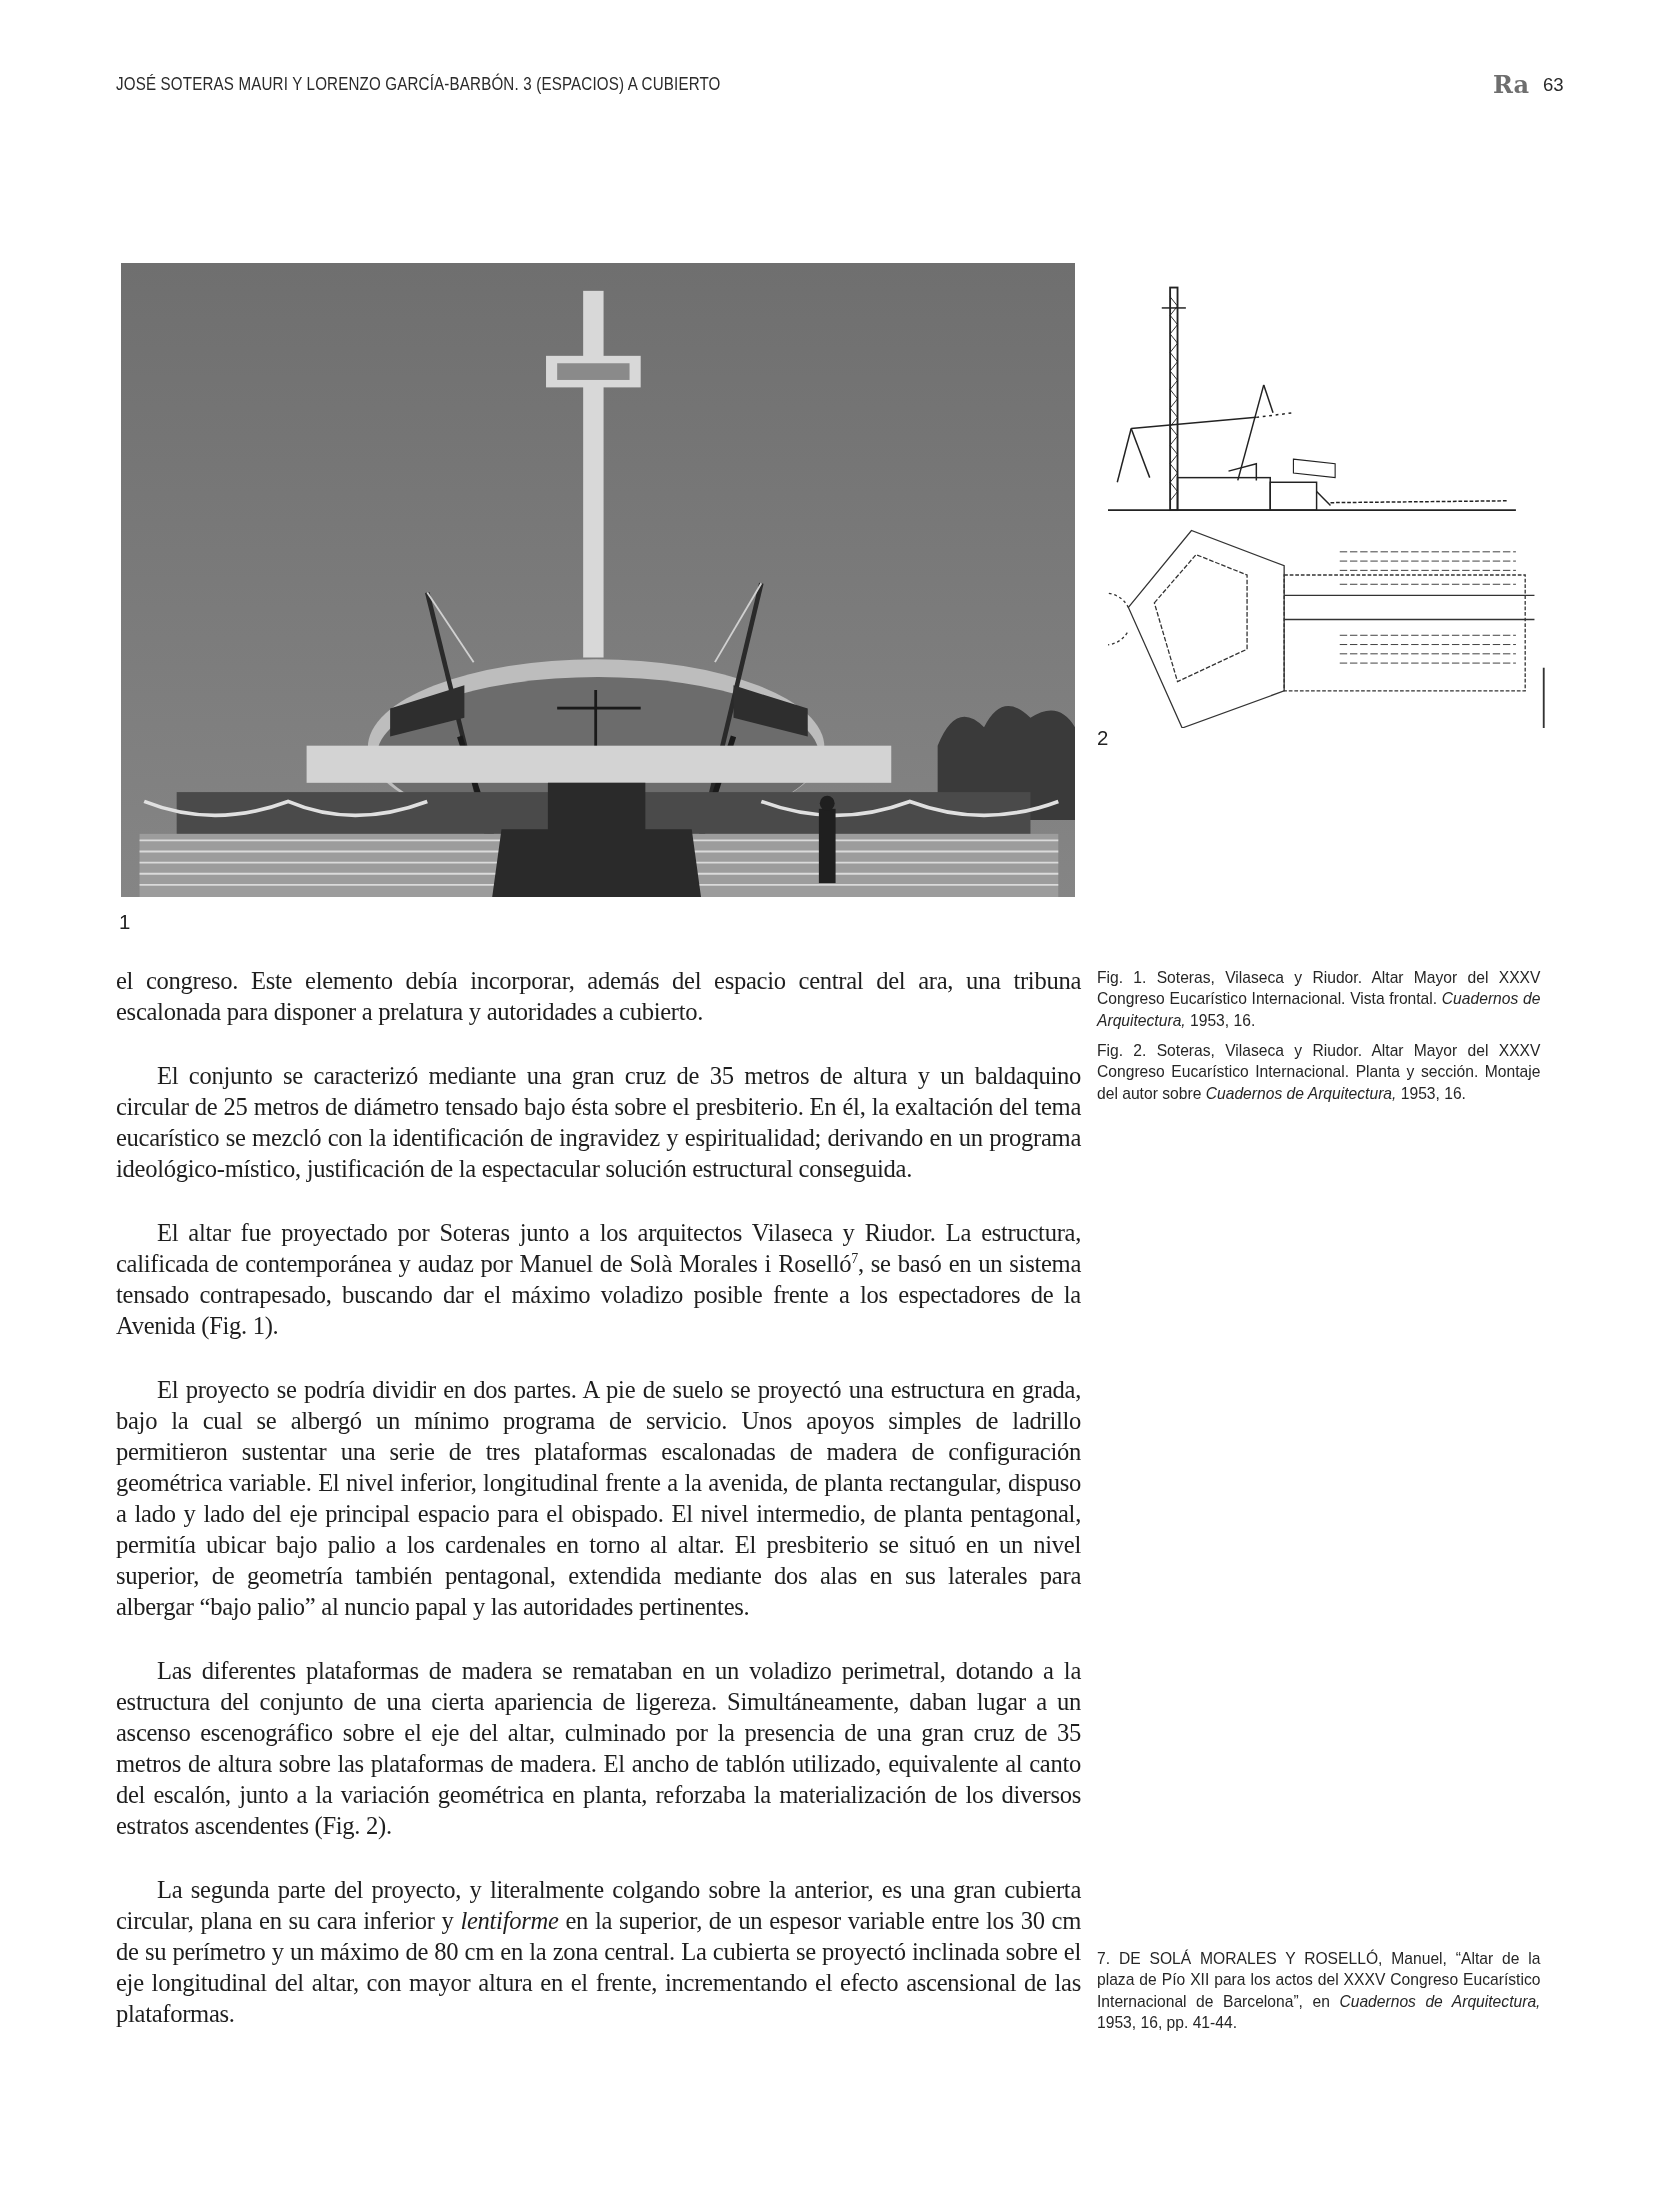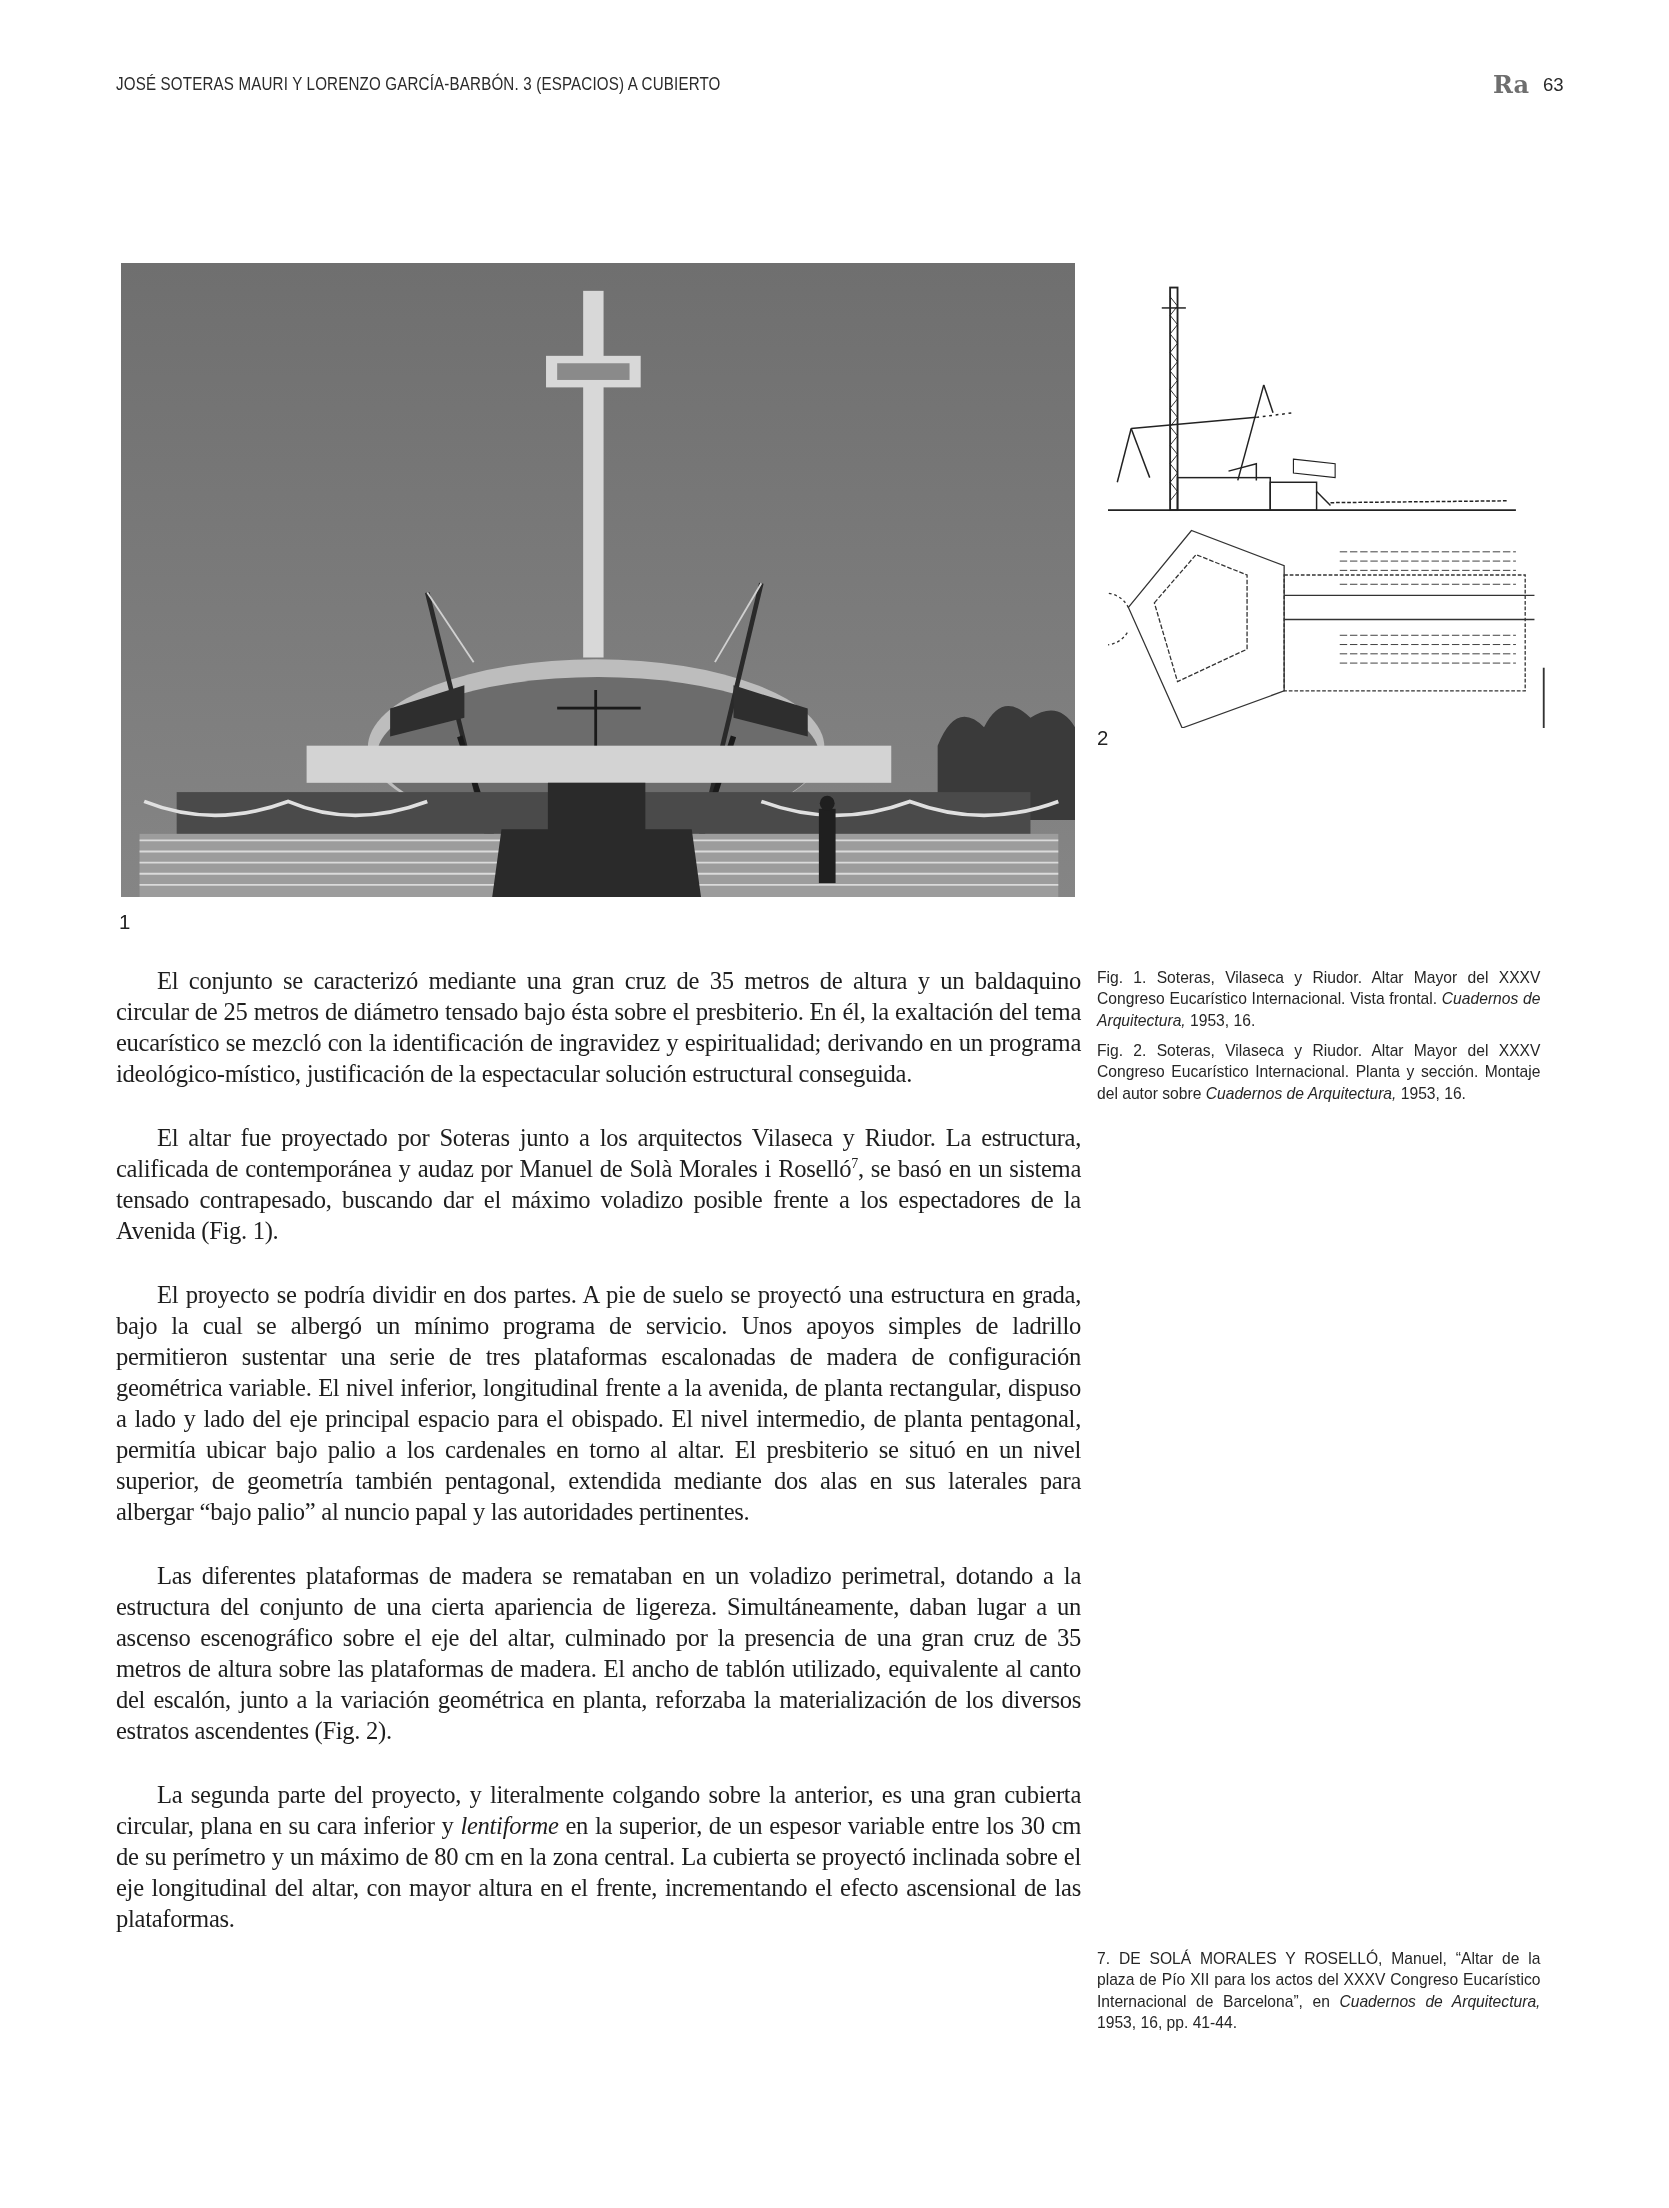--- a/index.html
+++ b/index.html
@@ -168,20 +168,21 @@
         <line x1="250" y1="425" x2="440" y2="425"></line>
       </g>
 
       <line x1="470" y1="430" x2="470" y2="495" stroke-width="2"></line>
     </g>
   </svg>
 </div>
 <div class="fig-num fig2-num">2</div>
 
 <div class="body-col" style="top:965px;">
+  <p class="noindent">el congreso. Este elemento debía incorporar, además del espacio central del ara, una tribuna escalonada para disponer a prelatura y autoridades a cubierto.</p>
   <p>El conjunto se caracterizó mediante una gran cruz de 35 metros de altura y un baldaquino circular de 25 metros de diámetro tensado bajo ésta sobre el presbiterio. En él, la exaltación del tema eucarístico se mezcló con la identificación de ingravidez y espiritualidad; derivando en un programa ideológico-místico, justificación de la espectacular solución estructural conseguida.</p>
   <p><span>El altar fue proyectado por Soteras junto a los arquitectos Vilaseca y Riudor. La estructura, calificada de contemporánea y audaz por Manuel de Solà Morales i Roselló</span><sup>7</sup><span>, se basó en un sistema tensado contrapesado, buscando dar el máximo voladizo posible frente a los espectadores de la Avenida (Fig. 1).</span></p>
   <p>El proyecto se podría dividir en dos partes. A pie de suelo se proyectó una estructura en grada, bajo la cual se albergó un mínimo programa de servicio. Unos apoyos simples de ladrillo permitieron sustentar una serie de tres plataformas escalonadas de madera de configuración geométrica variable. El nivel inferior, longitudinal frente a la avenida, de planta rectangular, dispuso a lado y lado del eje principal espacio para el obispado. El nivel intermedio, de planta pentagonal, permitía ubicar bajo palio a los cardenales en torno al altar. El presbiterio se situó en un nivel superior, de geometría también pentagonal, extendida mediante dos alas en sus laterales para albergar “bajo palio” al nuncio papal y las autoridades pertinentes.</p>
   <p>Las diferentes plataformas de madera se remataban en un voladizo perimetral, dotando a la estructura del conjunto de una cierta apariencia de ligereza. Simultáneamente, daban lugar a un ascenso escenográfico sobre el eje del altar, culminado por la presencia de una gran cruz de 35 metros de altura sobre las plataformas de madera. El ancho de tablón utilizado, equivalente al canto del escalón, junto a la variación geométrica en planta, reforzaba la materialización de los diversos estratos ascendentes (Fig. 2).</p>
   <p><span>La segunda parte del proyecto, y literalmente colgando sobre la anterior, es una gran cubierta circular, plana en su cara inferior y </span><em>lentiforme</em><span> en la superior, de un espesor variable entre los 30 cm de su perímetro y un máximo de 80 cm en la zona central. La cubierta se proyectó inclinada sobre el eje longitudinal del altar, con mayor altura en el frente, incrementando el efecto ascensional de las plataformas.</span></p>
 </div>
 
 <div class="side captions">
   <p><span>Fig. 1. Soteras, Vilaseca y Riudor. Altar Mayor del XXXV Congreso Eucarístico Internacional. Vista frontal. </span><em>Cuadernos de Arquitectura,</em><span> 1953, 16.</span></p>
   <p><span>Fig. 2. Soteras, Vilaseca y Riudor. Altar Mayor del XXXV Congreso Eucarístico Internacional. Planta y sección. Montaje del autor sobre </span><em>Cuadernos de Arquitectura,</em><span> 1953, 16.</span></p>

